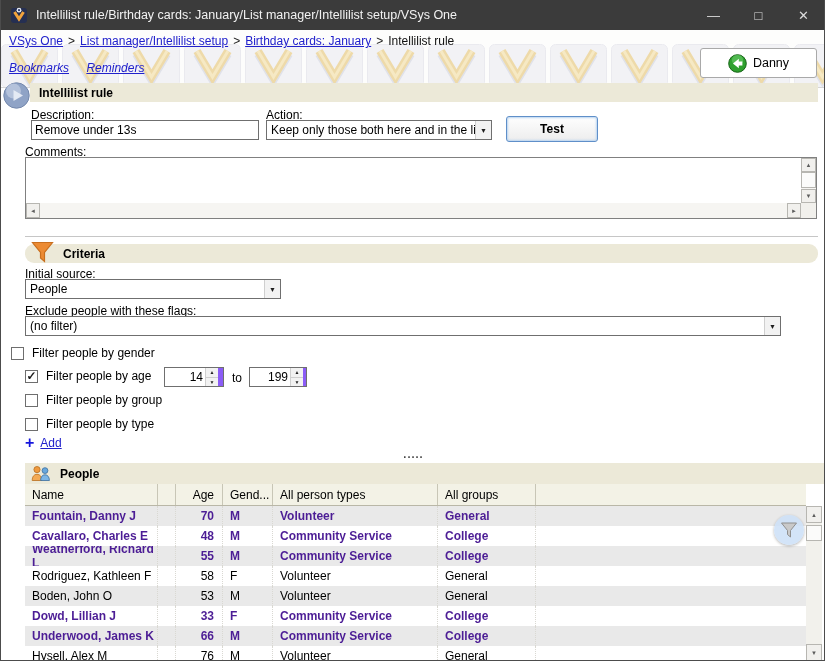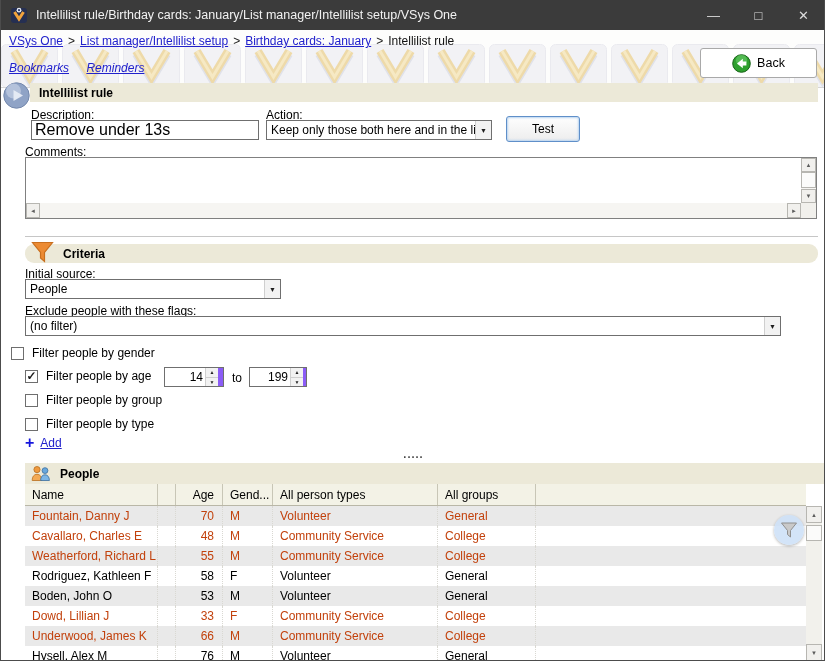--- a/index.html
+++ b/index.html
@@ -30,30 +30,30 @@
            border:1px solid #a9a9a9;border-radius:3px;display:flex;align-items:center;
            justify-content:center;gap:6px;font-size:12.5px;color:#000;cursor:pointer;}
   
   .playbtn{position:absolute;left:2px;top:82px;width:27px;height:27px;cursor:pointer;}
   .secbar{position:absolute;background:#ece9d8;display:flex;align-items:center;
           font-size:12px;font-weight:bold;color:#000;}
   #rulebar{left:29px;top:83px;width:788px;height:19px;padding-left:9px;}
   #critbar{left:24px;top:244px;width:793px;height:19px;padding-left:38px;border-radius:9px;}
   .flabel{position:absolute;font-size:12px;color:#000;white-space:nowrap;}
   .tbox{position:absolute;height:20px;border:1px solid #6f6f6f;background:#fff;
-        font-size:16px;font-family:inherit;padding:0 3px;color:#000;}
+        font-size:12px;font-family:inherit;padding:0 3px;color:#000;}
   .combo{position:absolute;height:20px;border:1px solid #6f6f6f;background:#fff;
          display:flex;align-items:center;cursor:pointer;}
   .combo .val{flex:1;font-size:12px;padding-left:4px;white-space:nowrap;overflow:hidden;}
   .combo .cbtn{width:16px;align-self:stretch;display:flex;align-items:center;justify-content:center;
          font-size:7px;color:#1c1c1c;background:#f2f2f2;border-left:1px solid #cfcfcf;}
-  .testbtn{position:absolute;left:505px;top:116px;width:74px;height:26px;border-radius:3px;
+  .testbtn{position:absolute;left:505px;top:116px;width:92px;height:26px;border-radius:3px;
            border:1px solid #5f8fc9;background:linear-gradient(#fefefe,#ededed);
            box-shadow:inset 0 0 2px 1px #b9d4f0;font-size:12px;display:flex;
-           align-items:center;justify-content:center;cursor:pointer;}
+           align-items:center;justify-content:center;cursor:pointer;font-weight:bold;}
   
   .comments{position:absolute;left:24px;top:157px;width:792px;height:62px;
             border:1px solid #808080;background:#fff;}
   .comments textarea{position:absolute;left:0;top:0;width:774px;height:44px;border:none;
             resize:none;font-family:inherit;font-size:12px;outline:none;}
   .sb-btn{position:absolute;background:#f1f0ed;border:1px solid #b7b6b1;display:flex;
           align-items:center;justify-content:center;font-size:6px;color:#5c5c5c;cursor:pointer;}
   .sb-track{position:absolute;background:#f6f5f2;cursor:pointer;}
   .sb-thumb{position:absolute;background:#fbfbfa;border:1px solid #b7b6b1;cursor:pointer;}
   .divider{position:absolute;left:24px;top:236px;width:793px;height:1px;background:#c6c6c6;}
@@ -78,21 +78,21 @@
   .ptable{position:absolute;left:24px;top:463px;width:801px;height:198px;overflow:hidden;}
   .peoplebar{position:absolute;left:0;top:0;width:801px;height:21px;background:#ece9d8;
              display:flex;align-items:center;font-size:12px;font-weight:bold;}
   .peoplebar svg{margin:0 8px 0 5px;}
   .gridhead{position:absolute;left:0;top:21px;width:781px;height:22px;background:#f3f2e6;
             border-bottom:1px solid #b9b7a7;display:flex;font-size:12px;color:#000000;}
   .gridhead .cell{border-right:1px solid #c8c6b6;display:flex;align-items:center;cursor:pointer;}
   .gridbody{position:absolute;left:0;top:43px;width:781px;}
   .grow{height:20px;display:flex;font-size:12px;color:#000;cursor:pointer;}
   .grow.alt{background:#e9e9e9;}
-  .grow.dim{color:#c2410c;}
+  .grow.dim{color:#4c1d95;font-weight:bold;}
   .grow .cell{border-right:1px dotted #d9d8d2;display:flex;align-items:center;overflow:hidden;}
   .c-name{width:133px;padding-left:7px;}
   .c-gap{width:18px;}
   .c-age{width:47px;justify-content:flex-end;padding-right:8px;}
   .c-gen{width:50px;padding-left:7px;}
   .c-typ{width:165px;padding-left:7px;}
   .c-grp{width:98px;padding-left:7px;}
   .c-fil{flex:1;border-right:none !important;}
   .gvsb-track{position:absolute;left:781px;top:43px;width:16px;height:155px;background:#f2f1ec;}
   .filterfab{position:absolute;left:749px;top:52px;width:30px;height:30px;border-radius:50%;
@@ -182,21 +182,21 @@
     <div class="quicklinks">
       <span class="lnk">Bookmarks</span>
       <span class="lnk">Reminders</span>
     </div>
     <div class="backbtn">
       <svg width="19" height="19" viewBox="0 0 19 19">
         <circle cx="9.5" cy="9.5" r="8.8" fill="#2ea02e" stroke="#156315"></circle>
         <circle cx="9.5" cy="6.3" r="5.6" fill="#6fd06f" opacity="0.55"></circle>
         <polygon points="10.8,4.8 5,9.5 10.8,14.2 10.8,11.6 14.4,11.6 14.4,7.4 10.8,7.4" fill="#ffffff"></polygon>
       </svg>
-      <span>Back</span>
+      <span>Danny</span>
     </div>
   </div>
 
   <svg class="playbtn" viewBox="0 0 27 27">
     <circle cx="13.5" cy="13.5" r="12.7" fill="#8fa3c6" stroke="#7488ac"></circle>
     <circle cx="10.5" cy="9" r="7.5" fill="#c3cfe4" opacity="0.7"></circle>
     <polygon points="10.5,8 20,13.5 10.5,19" fill="#e7ecf5" opacity="0.95"></polygon>
   </svg>
   <div class="secbar" id="rulebar">
     <span>Intellilist rule</span>

